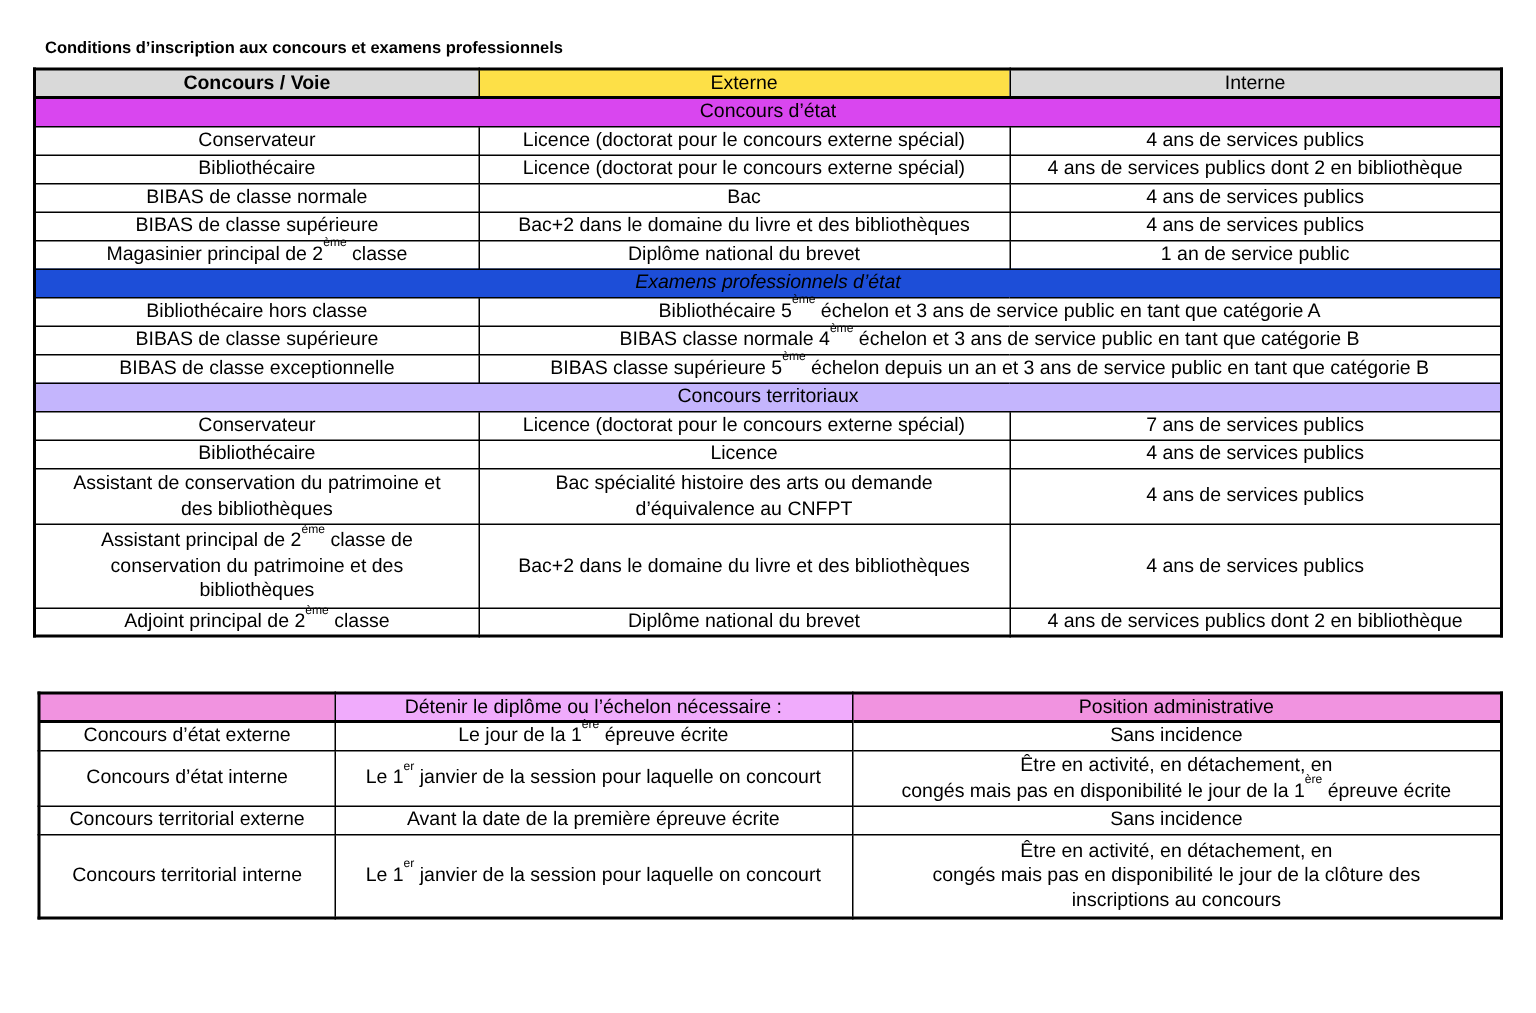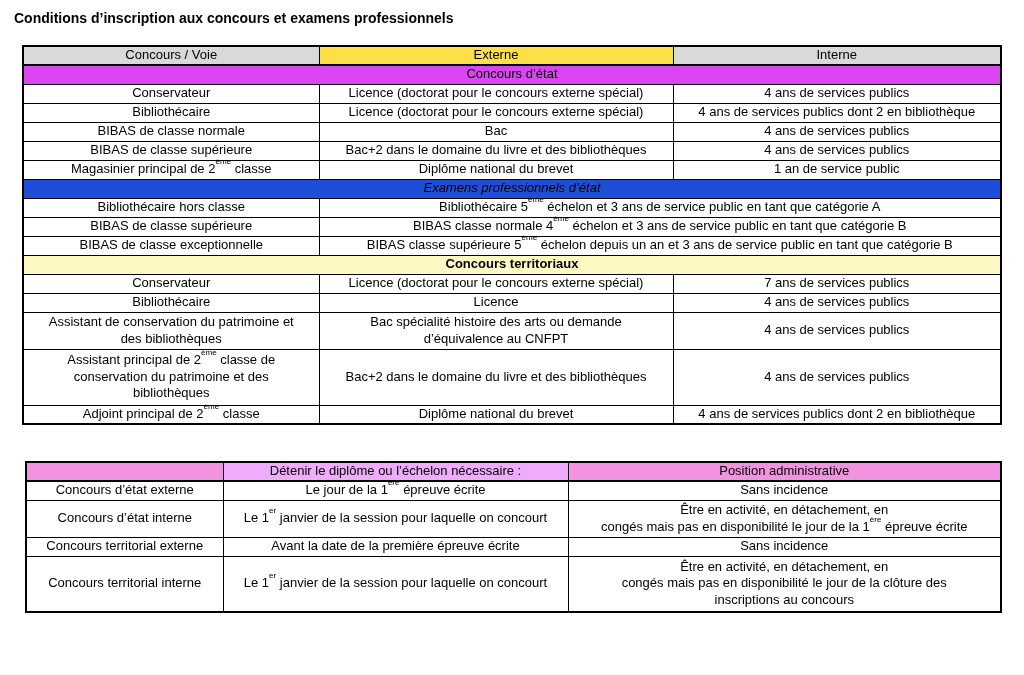--- a/index.html
+++ b/index.html
@@ -5,21 +5,21 @@
   html, body { margin:0; padding:0; }
   body {
     width:1024px; height:675px;
     background:#ffffff;
     font-family:"Liberation Sans", sans-serif;
     color:#000;
     position:relative;
   }
   .page-title {
     position:absolute; left:14px; top:10px;
-    margin:0; font-size:14px; font-weight:bold;
+    margin:16px; font-size:11px; font-weight:bold;
   }
   table {
     border-collapse:collapse; table-layout:fixed;
     position:absolute;
     border:2px solid #000;
   }
   .t1 { left:22px; top:45px; width:978px; }
   .t2 { left:25px; top:461px; width:975px; }
   td {
     border:1px solid #000;
@@ -39,21 +39,21 @@
 <h1 class="page-title">Conditions d’inscription aux concours et examens professionnels</h1>
 
 <table class="t1">
   <colgroup>
       <col style="width:296px">
       <col style="width:354px">
       <col style="width:328px">
     </colgroup>
   <tbody>
     <tr class="hdr h19">
-      <td style="background-color: rgb(217, 217, 217);">Concours / Voie</td>
+      <td style="background-color: rgb(217, 217, 217); font-weight: bold;">Concours / Voie</td>
       <td style="background-color: #fde047;">Externe</td>
       <td style="background-color: rgb(217, 217, 217);">Interne</td>
     </tr>
 
     <tr class="h19">
       <td colspan="3" style="background-color: #d946ef;">Concours d’état</td>
     </tr>
     <tr class="h19">
       <td>Conservateur</td>
       <td>Licence (doctorat pour le concours externe spécial)</td>
@@ -90,21 +90,21 @@
     <tr class="h19">
       <td>BIBAS de classe supérieure</td>
       <td colspan="2">BIBAS classe normale 4<sup>ème</sup> échelon et 3 ans de service public en tant que catégorie B</td>
     </tr>
     <tr class="h19">
       <td>BIBAS de classe exceptionnelle</td>
       <td colspan="2">BIBAS classe supérieure 5<sup>ème</sup> échelon depuis un an et 3 ans de service public en tant que catégorie B</td>
     </tr>
 
     <tr class="h19">
-      <td colspan="3" style="background-color: #fef9c3; font-weight: bold;">Concours territoriaux</td>
+      <td colspan="3" style="background-color: #c4b5fd;">Concours territoriaux</td>
     </tr>
     <tr class="h19">
       <td>Conservateur</td>
       <td>Licence (doctorat pour le concours externe spécial)</td>
       <td>7 ans de services publics</td>
     </tr>
     <tr class="h19">
       <td>Bibliothécaire</td>
       <td>Licence</td>
       <td>4 ans de services publics</td>

